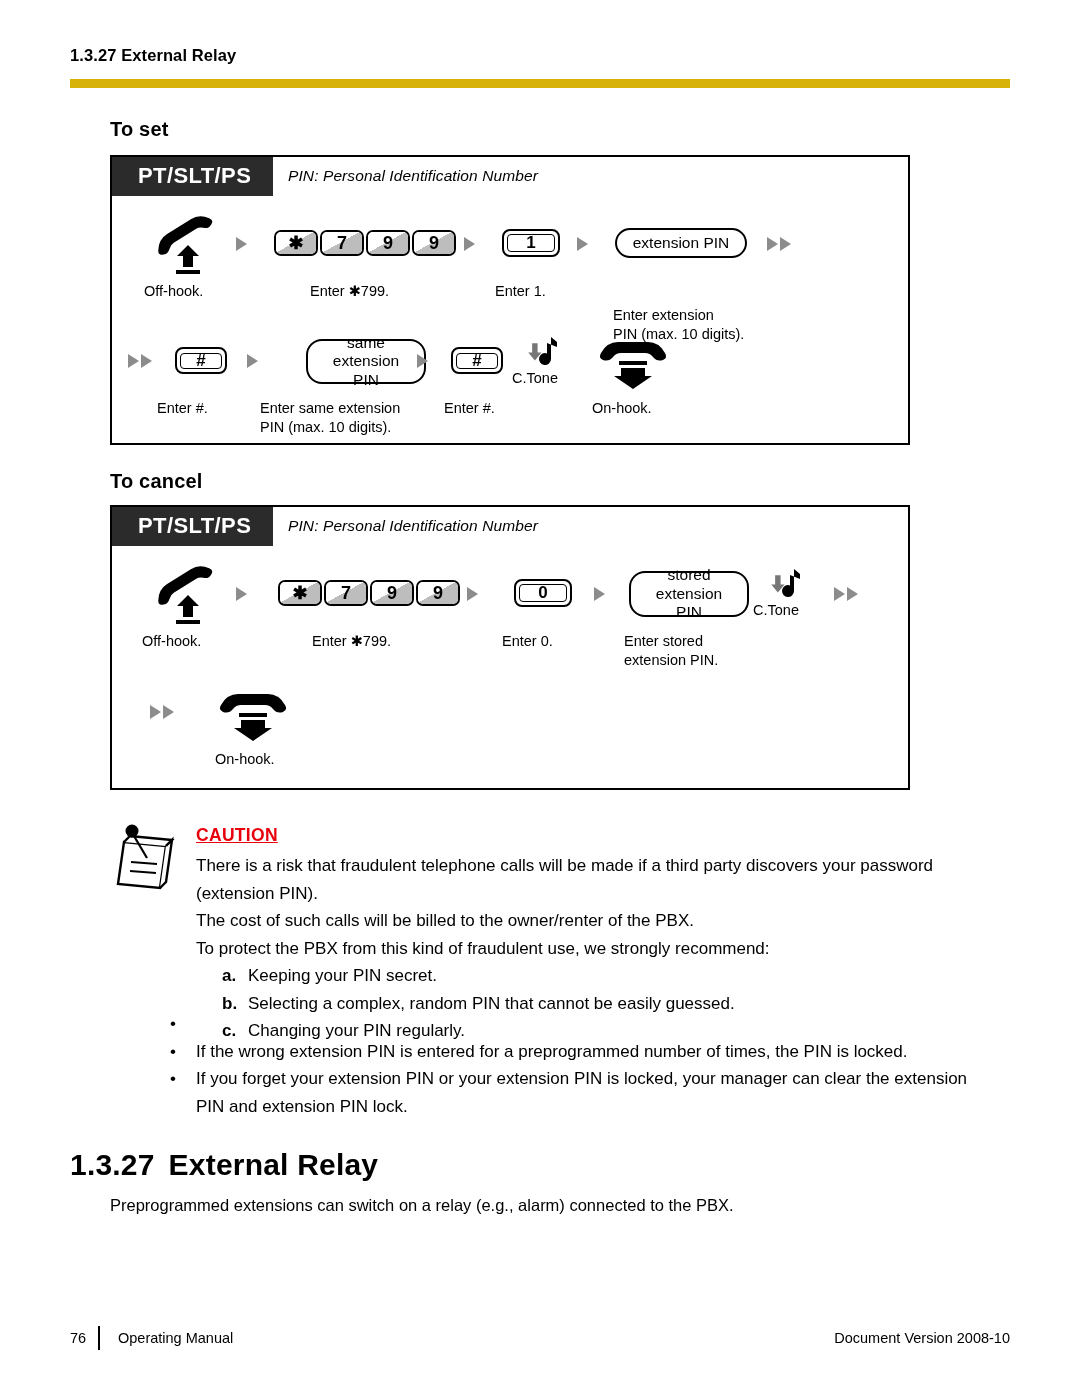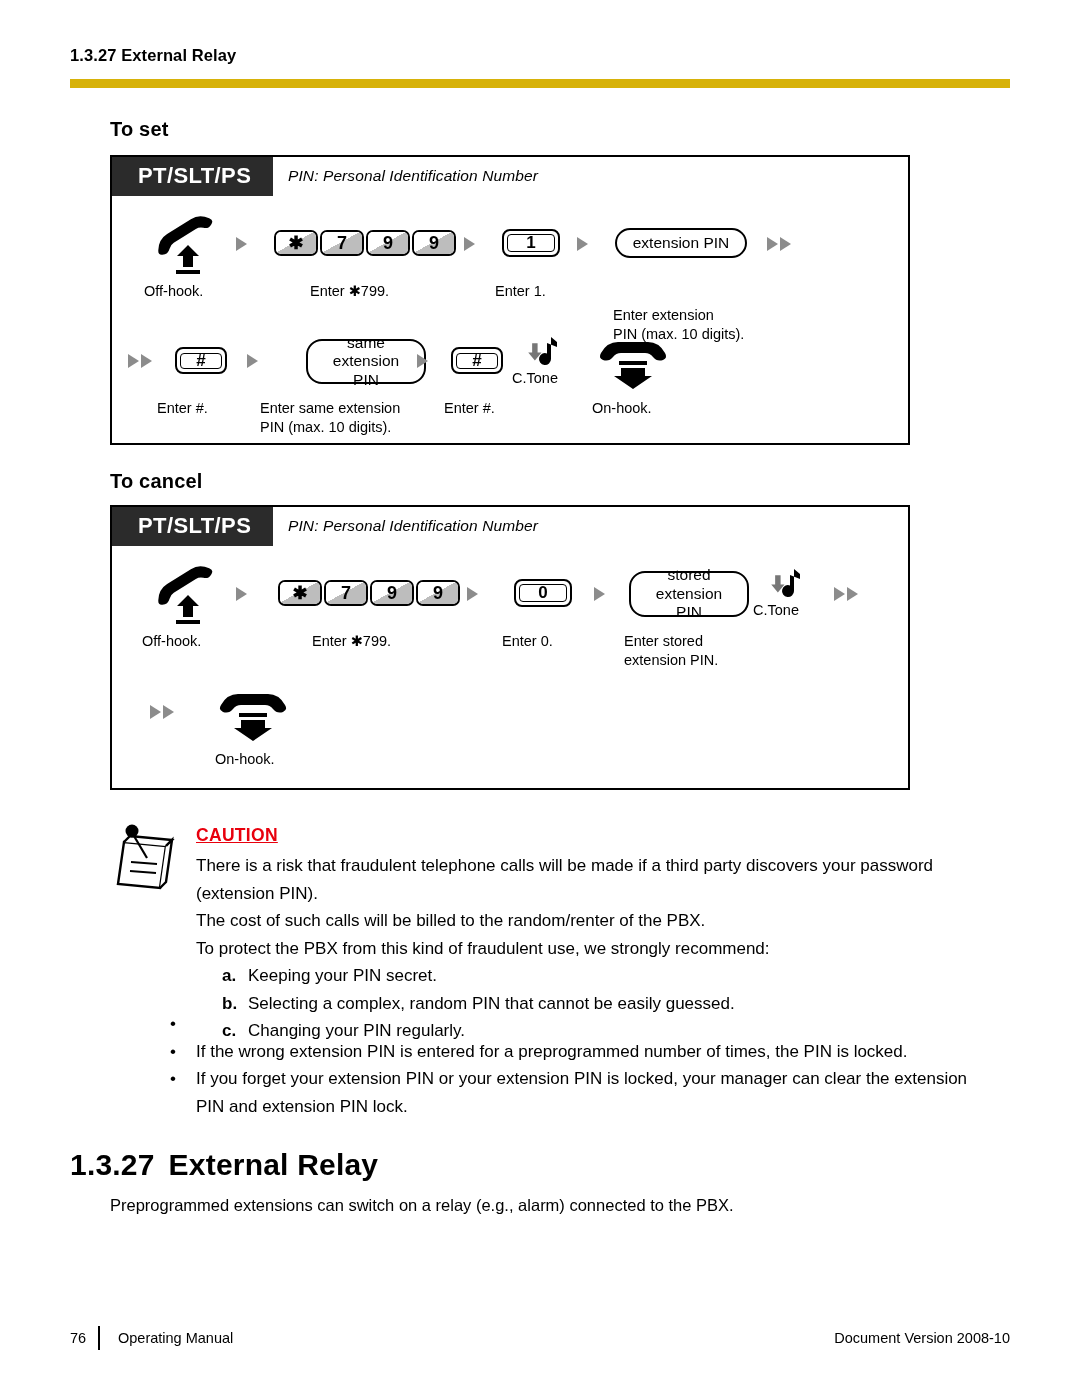--- a/index.html
+++ b/index.html
@@ -466,21 +466,21 @@
     </g>
     <circle cx="30" cy="13" r="6.5" fill="#000"></circle>
     <line x1="32" y1="18" x2="45" y2="40" stroke="#000" stroke-width="2.2"></line>
   </svg>
 </div>
 
 <div class="caution-word" style="left:196px; top:825px;">CAUTION</div>
 
 <div class="caution-body" style="left:196px; top:852px; width:790px;">
   <p>There is a risk that fraudulent telephone calls will be made if a third party discovers your password (extension PIN).</p>
-  <p>The cost of such calls will be billed to the random/renter of the PBX.</p>
+  <p>The cost of such calls will be billed to the owner/renter of the PBX.</p>
   <p>To protect the PBX from this kind of fraudulent use, we strongly recommend:</p>
 
   <div class="abc-row">
     <span class="mark">a.</span>
     <span>Keeping your PIN secret.</span>
   </div>
   <div class="abc-row">
     <span class="mark">b.</span>
     <span>Selecting a complex, random PIN that cannot be easily guessed.</span>
   </div>

